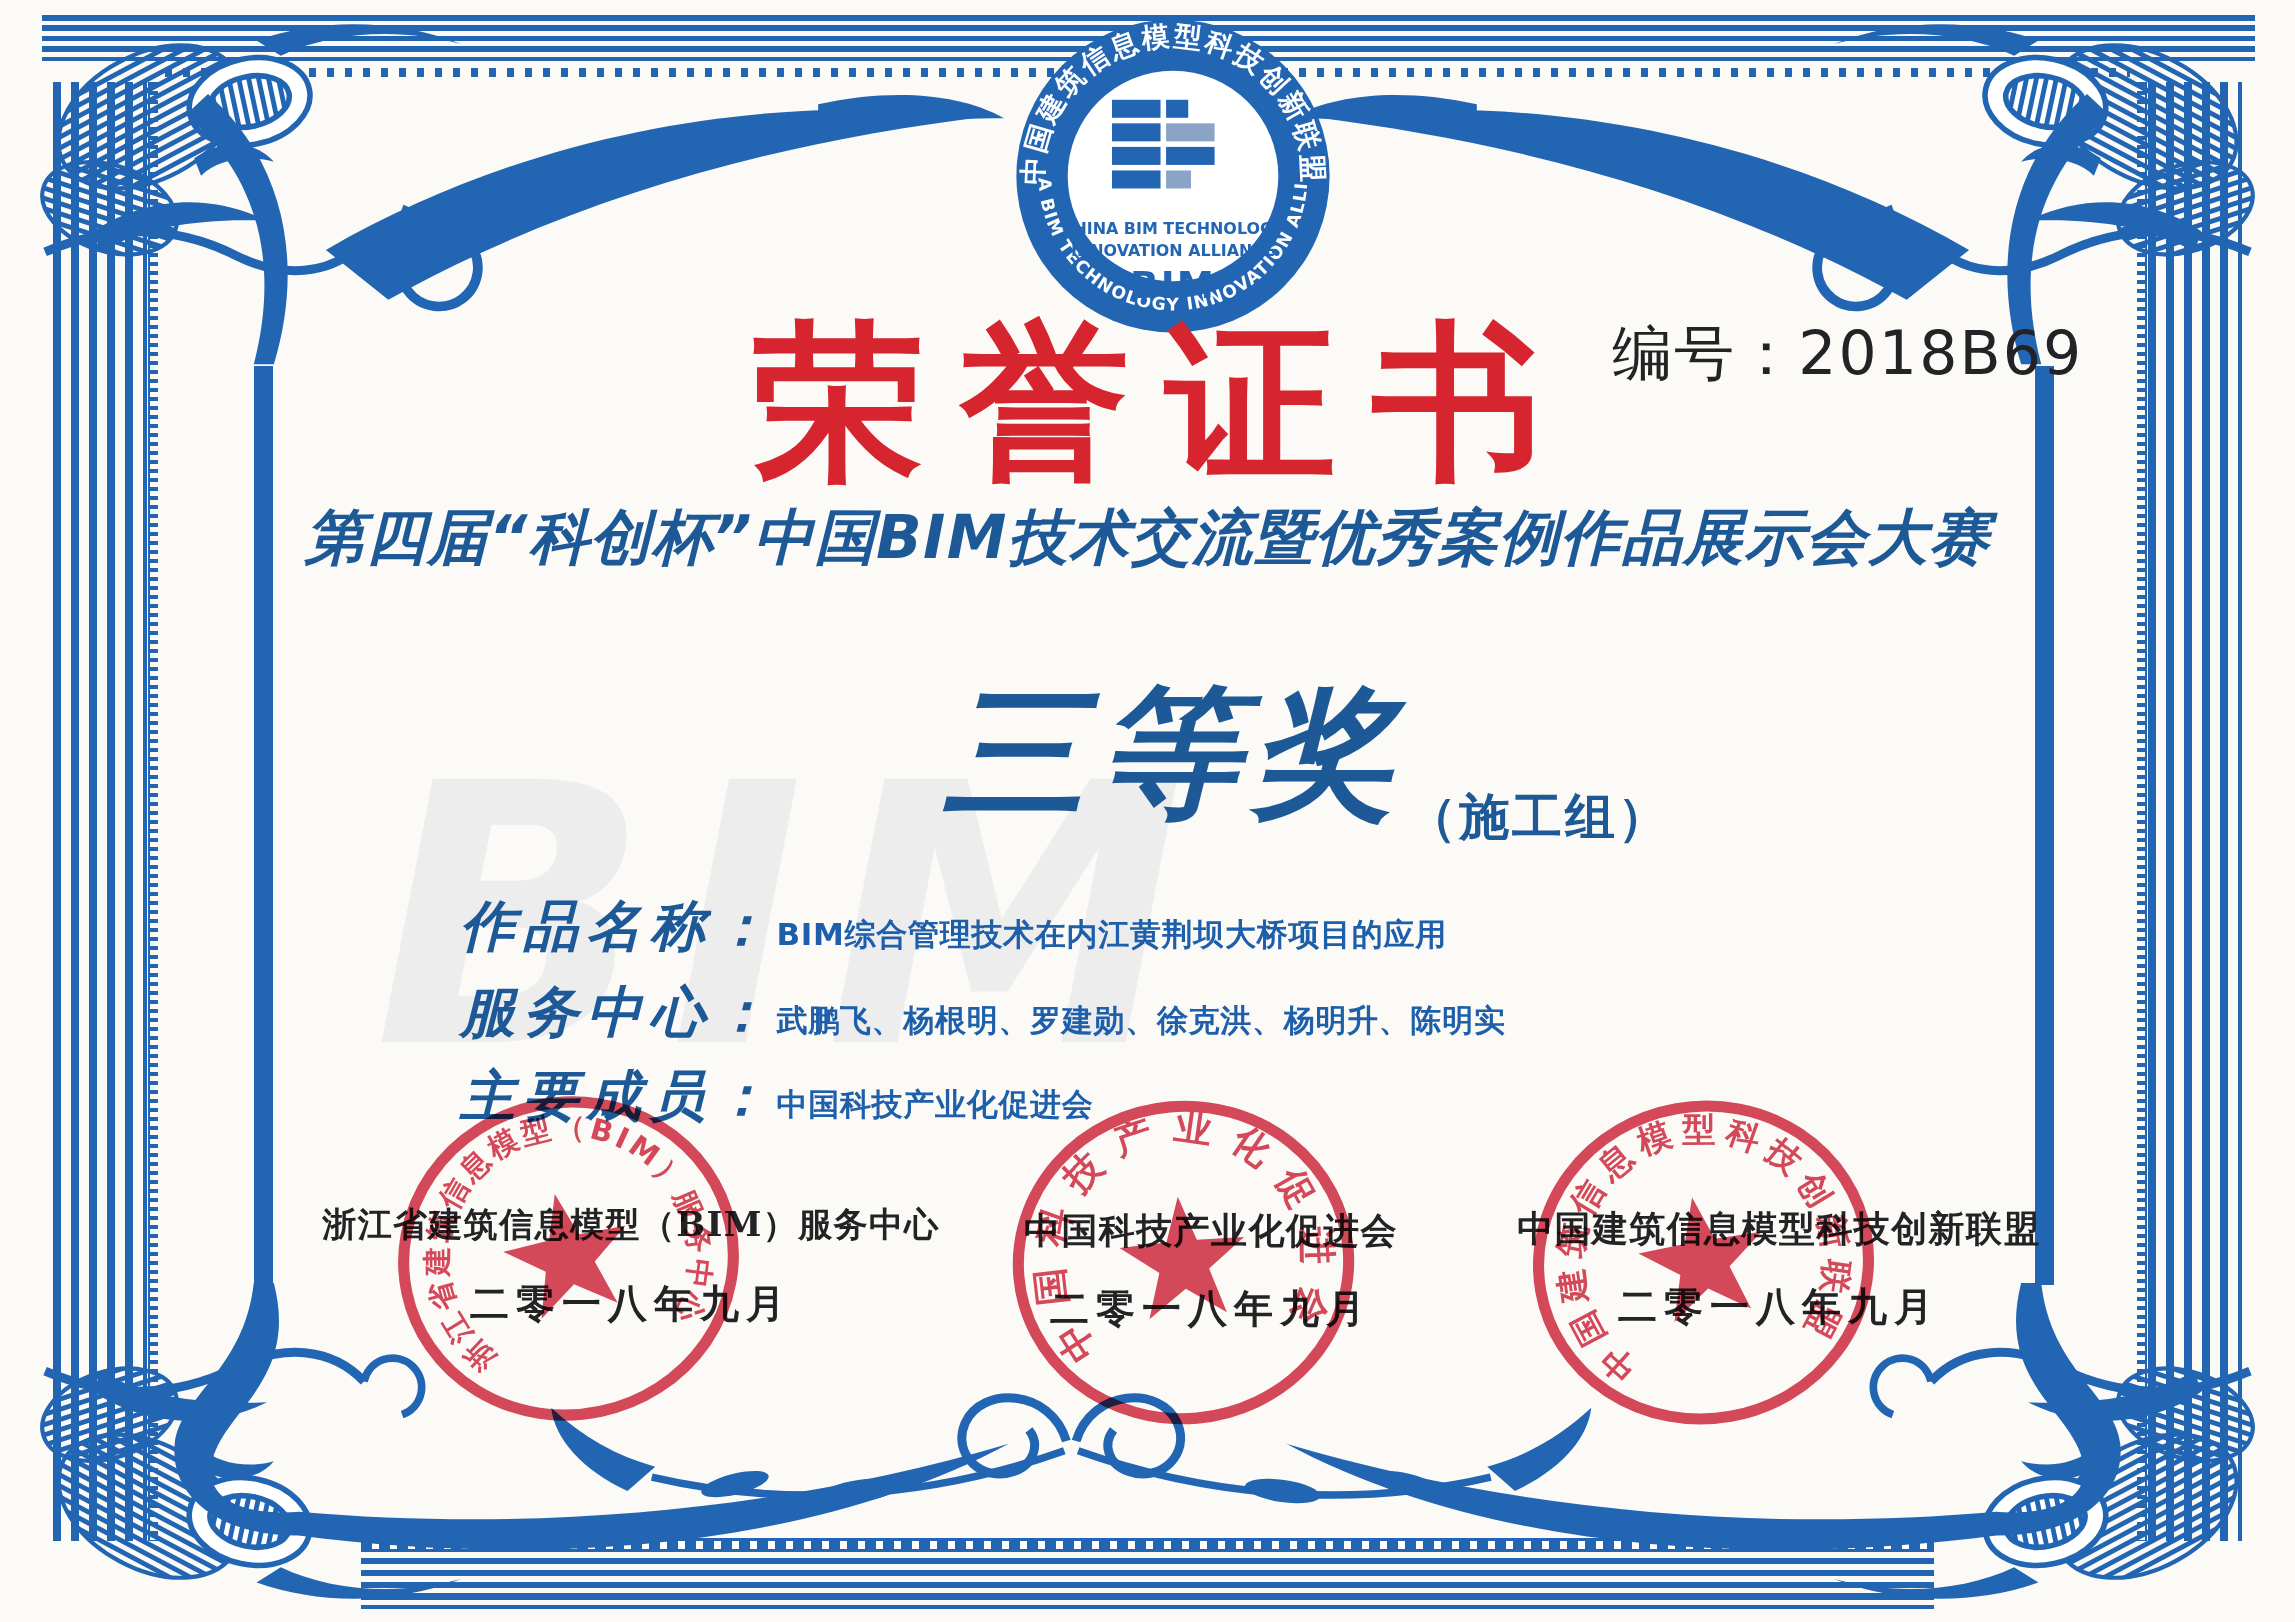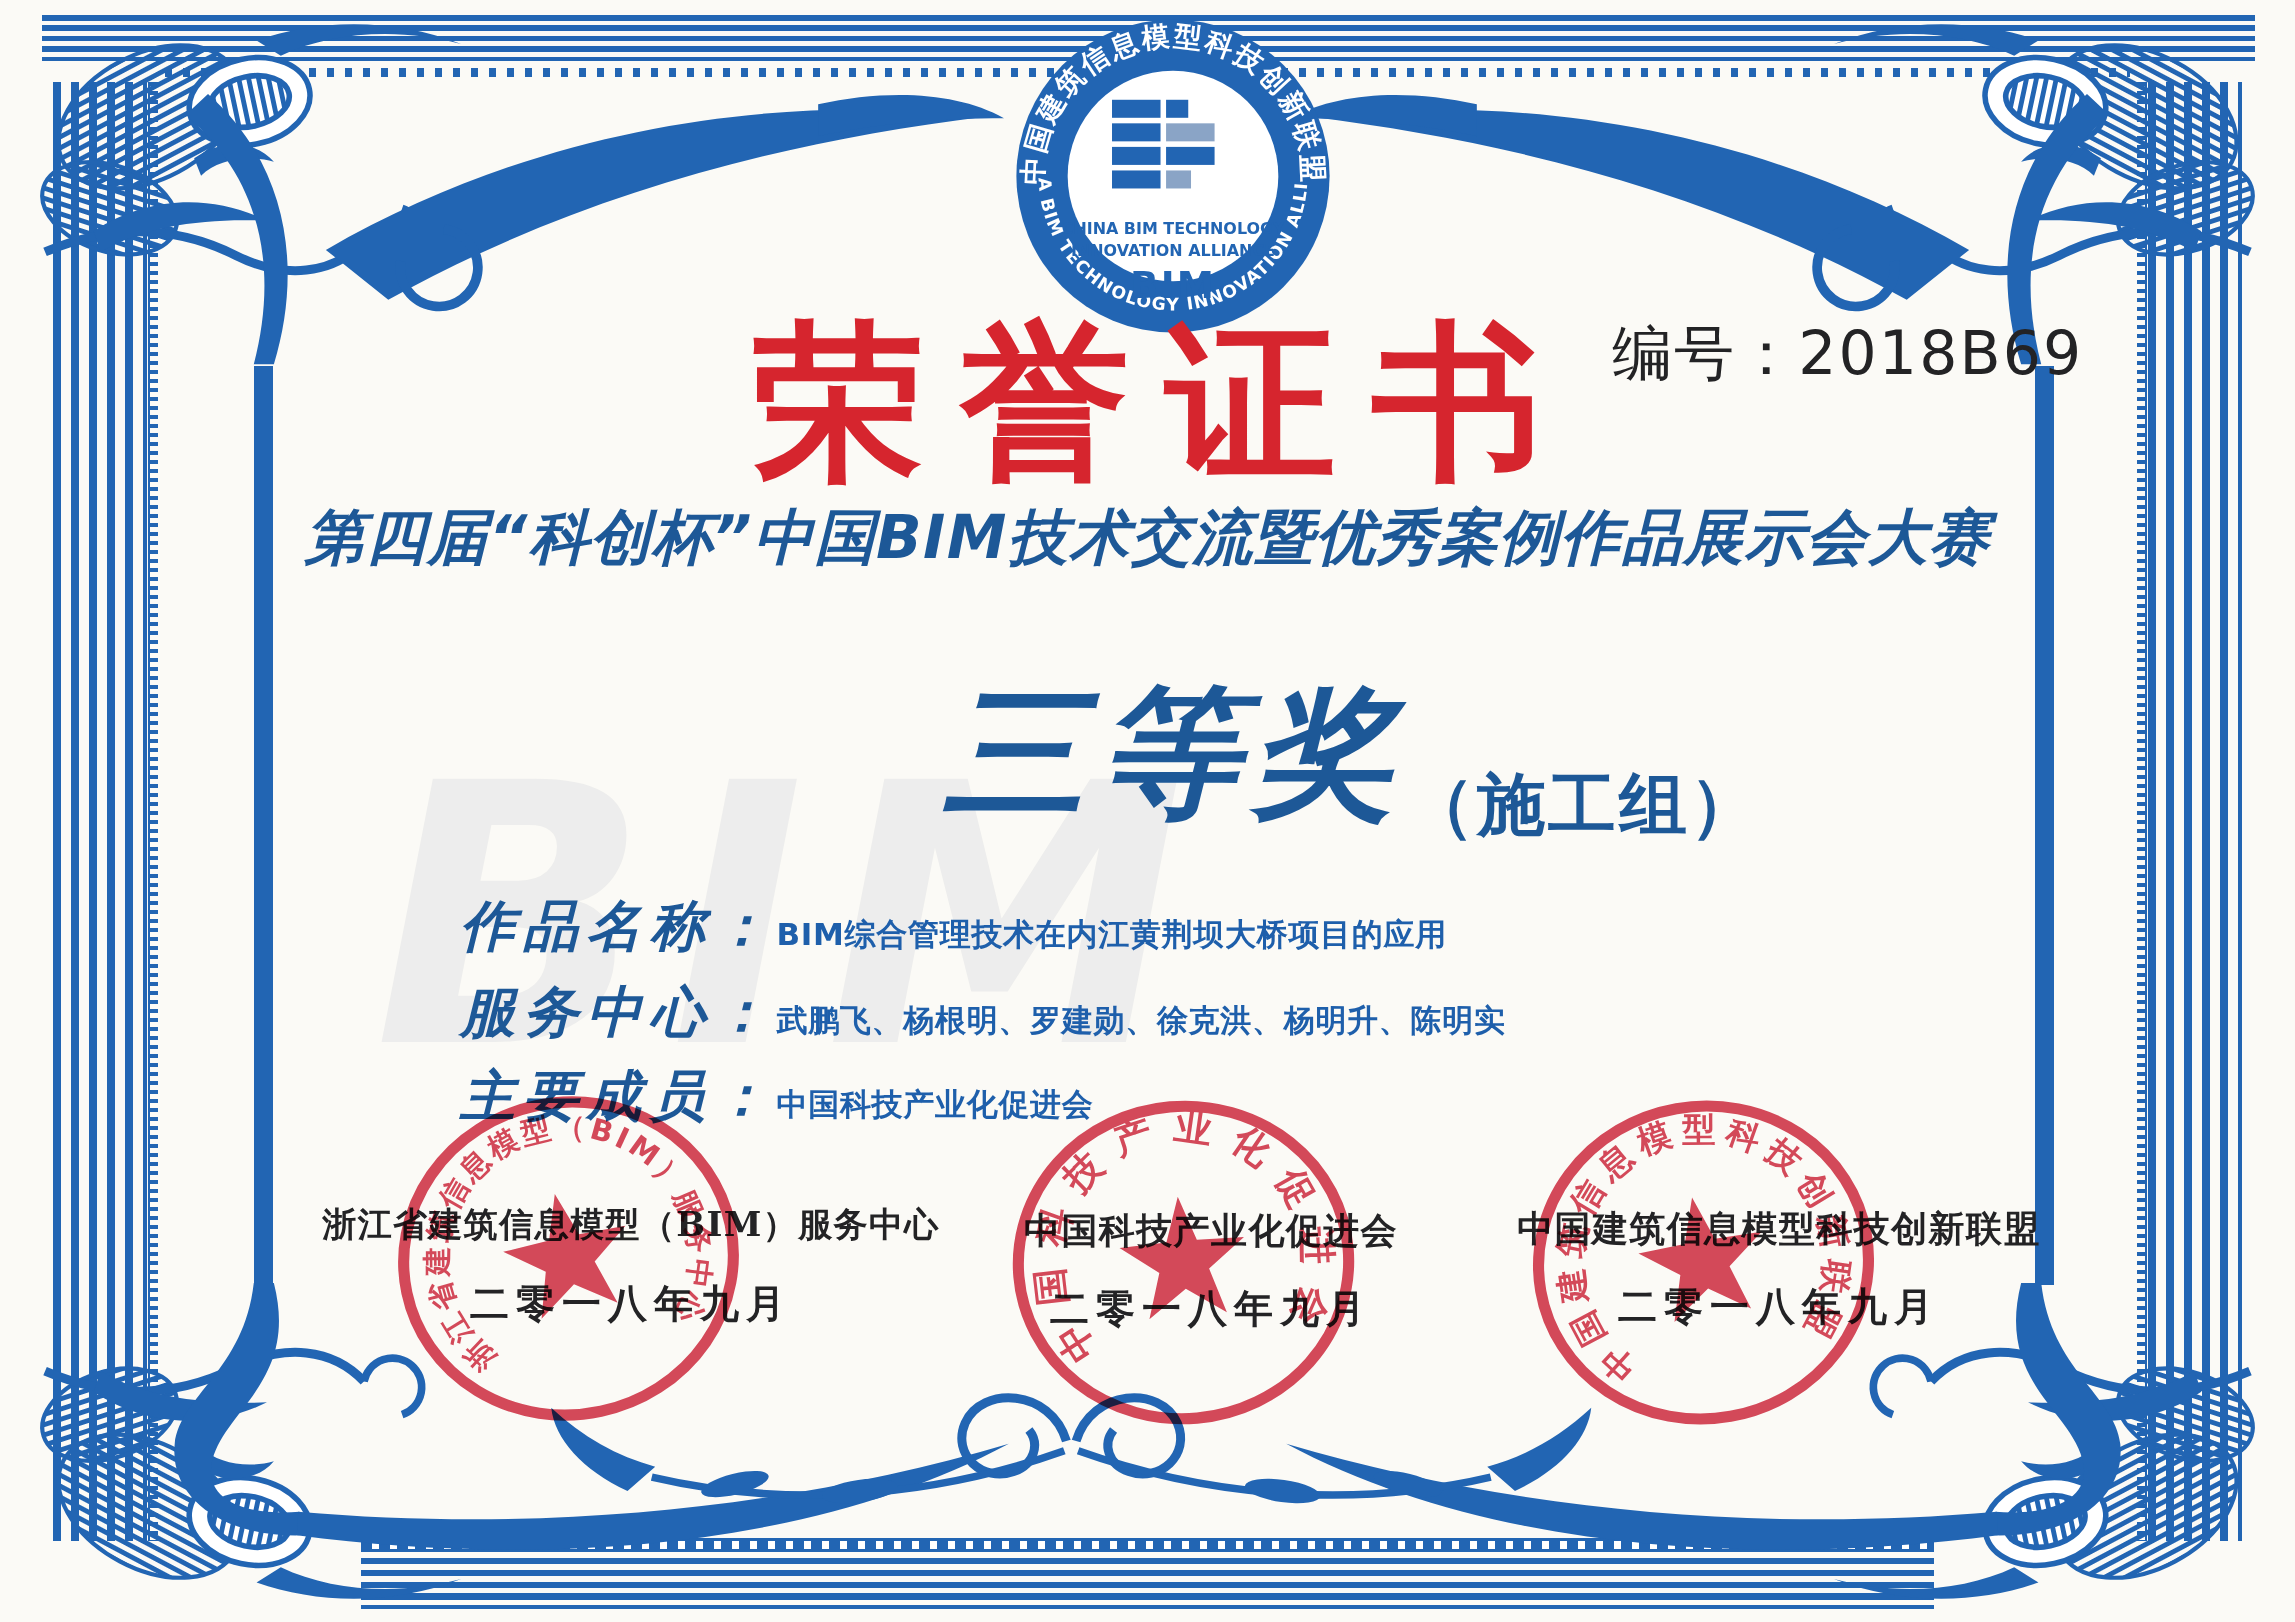--- a/index.html
+++ b/index.html
@@ -58,21 +58,21 @@
   
   .serial{left:1612px;top:270px;z-index:6;font-size:60px;letter-spacing:2.1px;
     color:var(--ink_black);font-weight:500;white-space:nowrap;margin-top:44px;}
   .title{left:0;right:0;top:290px;z-index:6;text-align:center;
     font-family:"DejaVu Serif","Liberation Serif",serif;font-weight:bold;
     font-size:170px;letter-spacing:36px;color:var(--title_red);white-space:nowrap;text-indent:36px;}
   .subtitle{left:0;right:0;top:498px;z-index:6;text-align:center;font-weight:bold;
     font-style:italic;font-size:60px;letter-spacing:1.4px;color:var(--text_blue);white-space:nowrap;}
   .award-row{left:943px;top:659px;z-index:6;display:flex;align-items:flex-end;white-space:nowrap;}
   .award-grade{font-size:142px;font-weight:bold;font-style:italic;letter-spacing:12.5px;color:var(--text_blue);}
-  .award-group{font-size:68px;font-weight:bold;color:var(--text_blue);letter-spacing:2.8px;}
+  .award-group{font-size:50px;font-weight:bold;color:var(--text_blue);letter-spacing:2.8px;}
   .watermark{left:374px;top:707px;z-index:1;font-size:361px;font-weight:bold;font-style:italic;
     letter-spacing:21px;color:rgba(120,132,156,0.10);}
   .field-row{left:460px;z-index:6;white-space:nowrap;}
   .field-row .lbl{font-size:55px;font-style:italic;letter-spacing:8.3px;color:var(--text_blue);font-weight:600;}
   .field-row .val{font-size:31px;font-weight:700;color:var(--info_blue);letter-spacing:0.7px;}
   .row1{top:890px;} .row2{top:976px;} .row3{top:1060px;}
 
   .sig-name,.sig-date{z-index:6;text-align:center;color:var(--ink_black);white-space:nowrap;
     font-family:"DejaVu Serif","Liberation Serif",serif;}
   .sig-name{font-size:36px;font-weight:600;letter-spacing:1.4px;}

